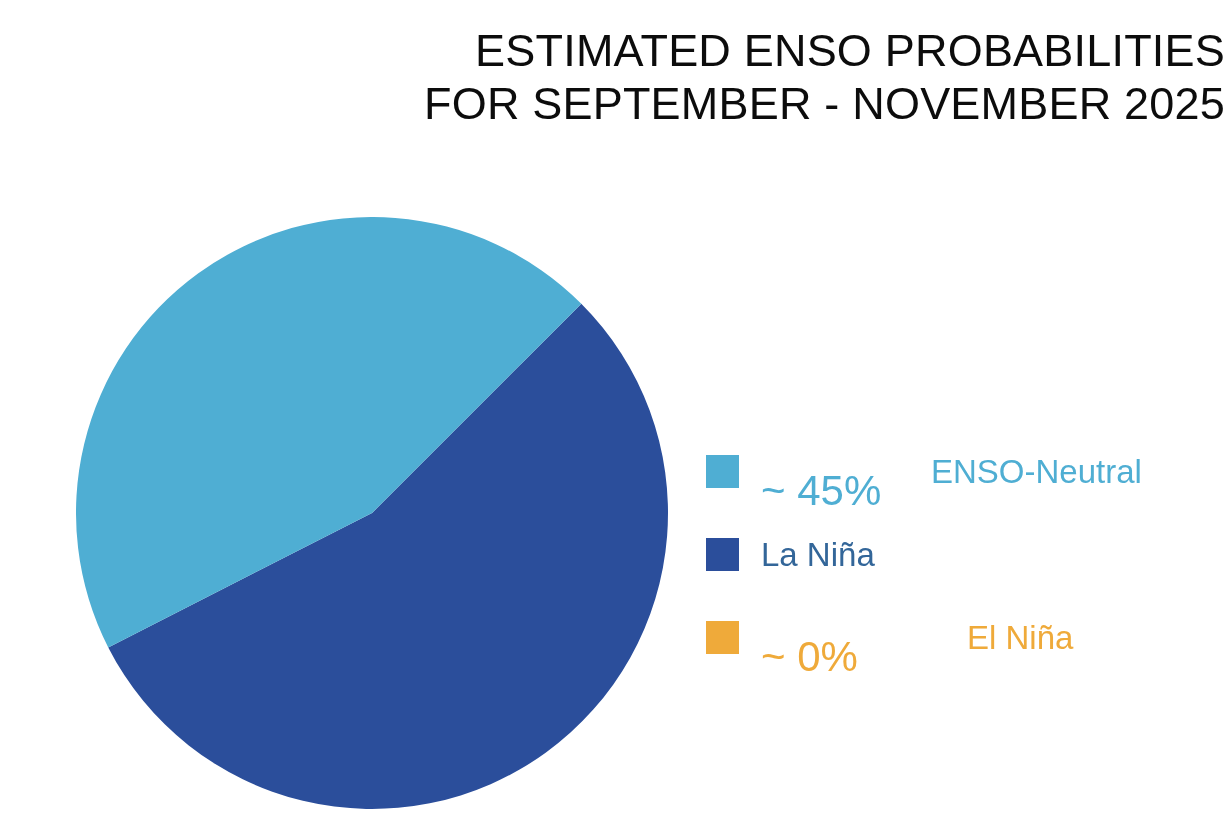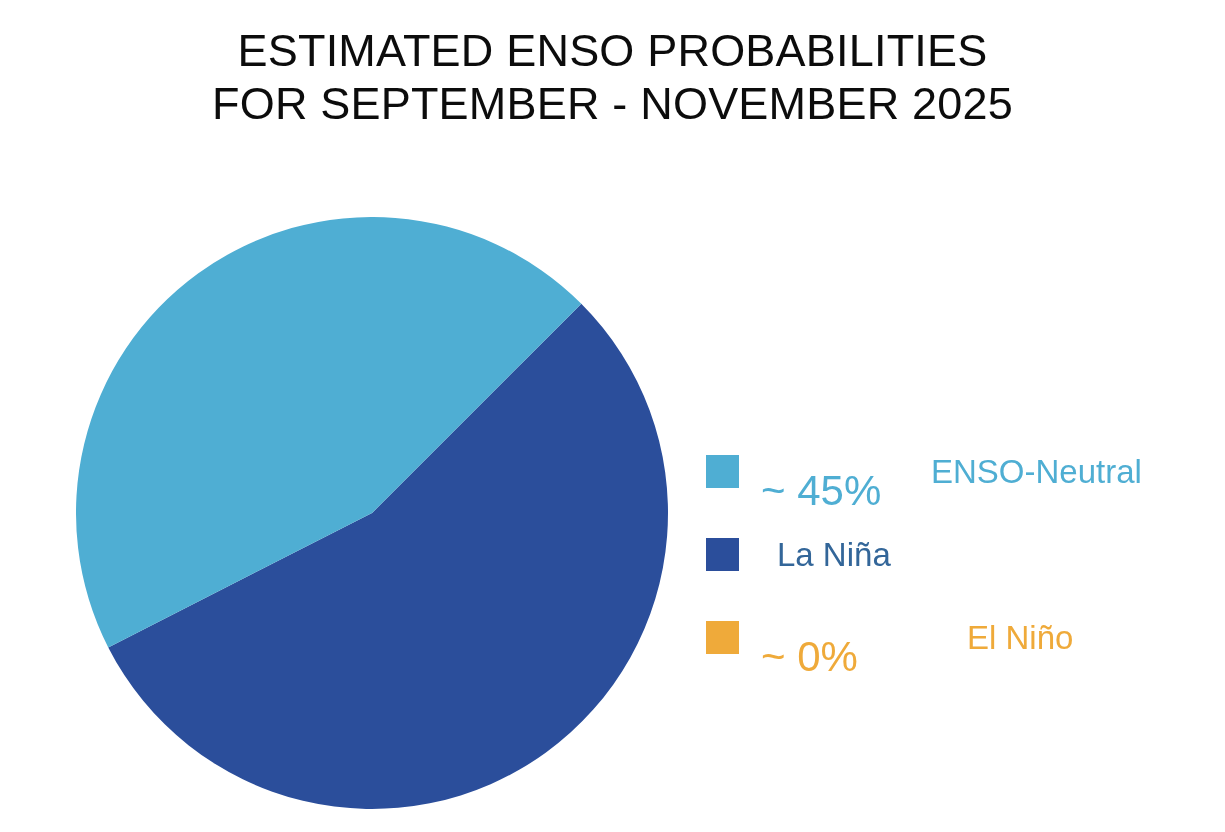--- a/index.html
+++ b/index.html
@@ -15,21 +15,21 @@
     font-family: "Liberation Sans", sans-serif;
     -webkit-font-smoothing: antialiased;
   }
 
   
   #chart-title {
     position: absolute;
     left: 0;
     top: 24px;
     width: 1225px;
-    text-align: center;
+    text-align: right;
     color: #0c0c0c;
     font-size: 45px;
     font-weight: 400;
     line-height: 53px;
     letter-spacing: 0.2px;
     white-space: pre-line;
   }
 
   
   #pie-wrap {
@@ -71,21 +71,21 @@
     white-space: pre;
     margin-top: 39px;
   }
   .legend-label {
     font-size: 33px;
     font-weight: 400;
     line-height: 36px;
     white-space: pre;
   }
   .legend-row.r-neutral .legend-label { margin-left: 20px; }
-  .legend-row.r-lanina  .legend-label { margin-left: 16px; }
+  .legend-row.r-lanina  .legend-label { }
   .legend-row.r-elnino  .legend-label { margin-left: 56px; }
 </style>
 </head>
 <body style="background: rgb(255, 255, 255);">
 
 <div id="chart-title" style="color: rgb(12, 12, 12);">ESTIMATED ENSO PROBABILITIES
 FOR SEPTEMBER - NOVEMBER 2025</div>
 
 <div id="pie-wrap">
   <svg id="pie-svg" viewBox="0 0 593 593">
@@ -106,16 +106,16 @@
   </div>
 
   <div class="legend-row r-lanina">
     <span class="legend-swatch" style="background: rgb(43, 78, 155);"></span>
     <span class="legend-label" style="color: rgb(51, 102, 153);">La Niña</span>
   </div>
 
   <div class="legend-row r-elnino">
     <span class="legend-swatch" style="background: rgb(239, 170, 58);"></span>
     <span class="legend-pct" style="color: rgb(239, 170, 58);">~ 0%</span>
-    <span class="legend-label" style="color: rgb(239, 170, 58);">El Niño</span>
+    <span class="legend-label" style="color: rgb(239, 170, 58);">El Niña</span>
   </div>
 
 </div>
 
 </body></html>

